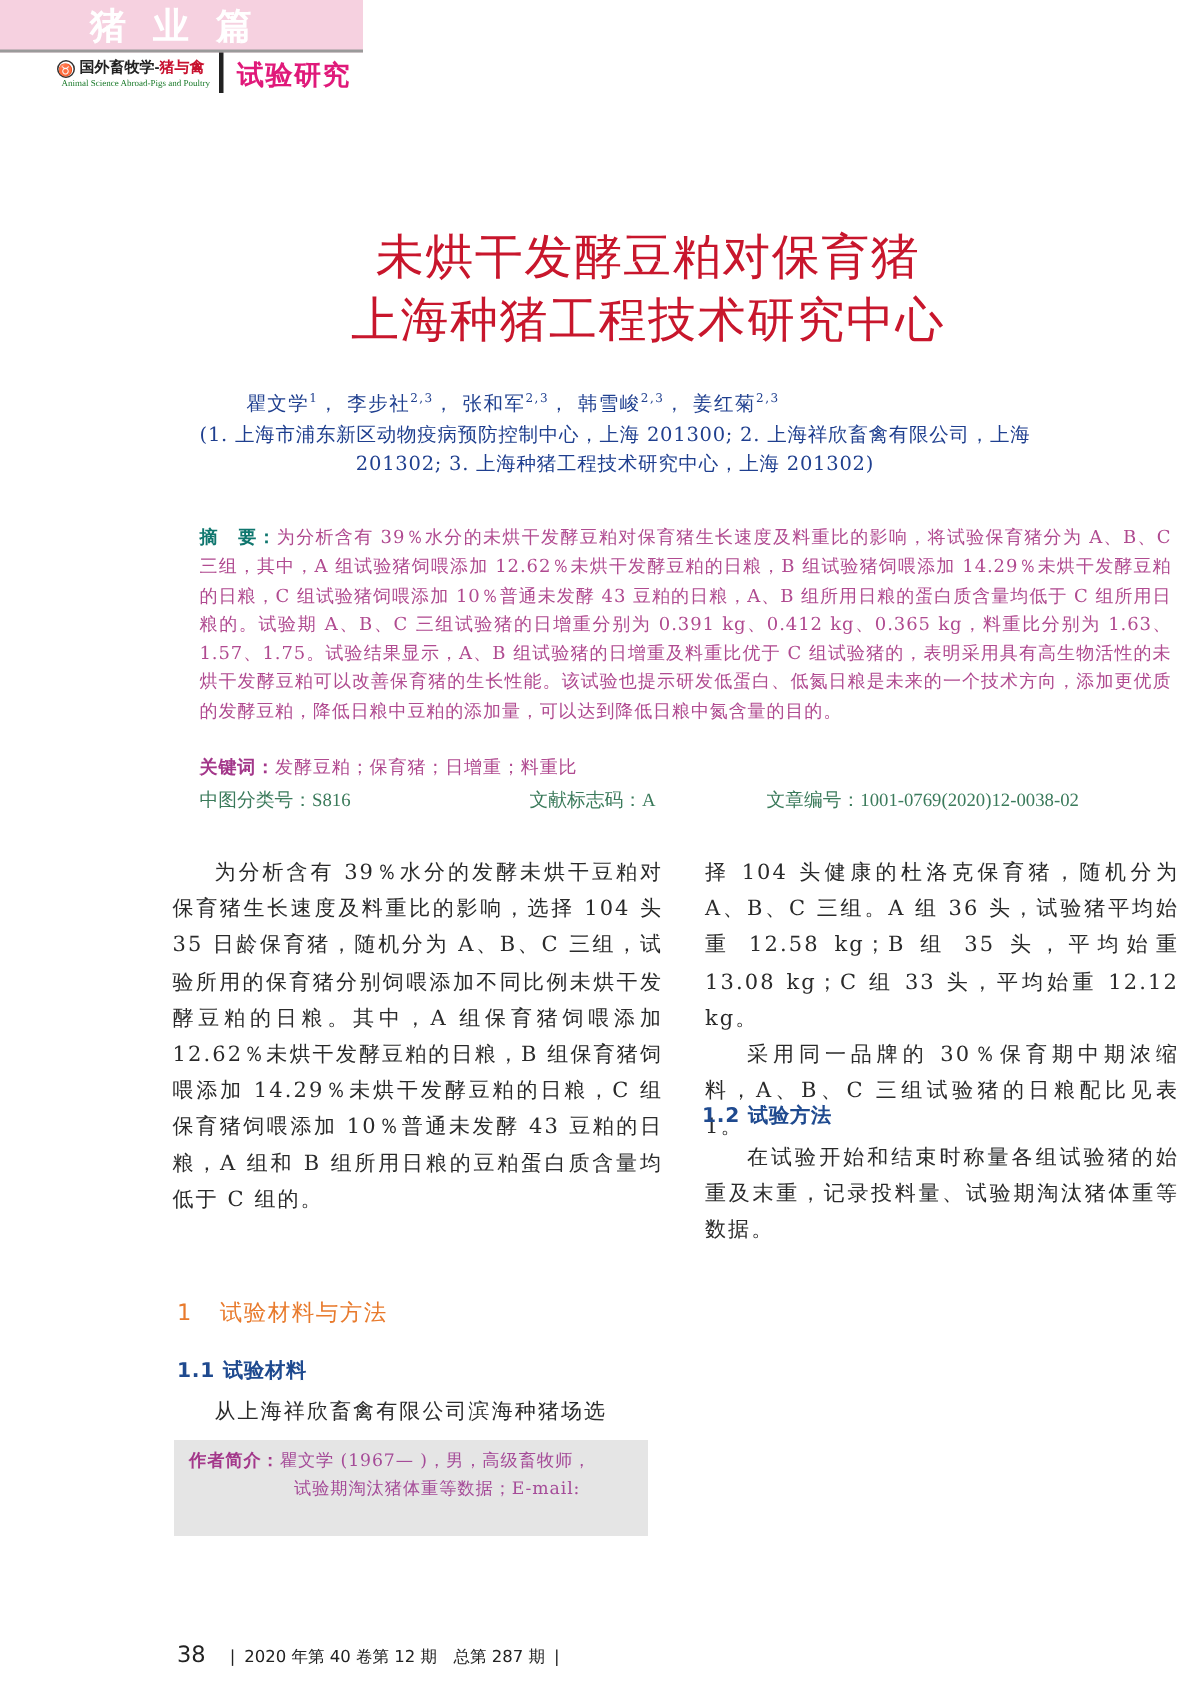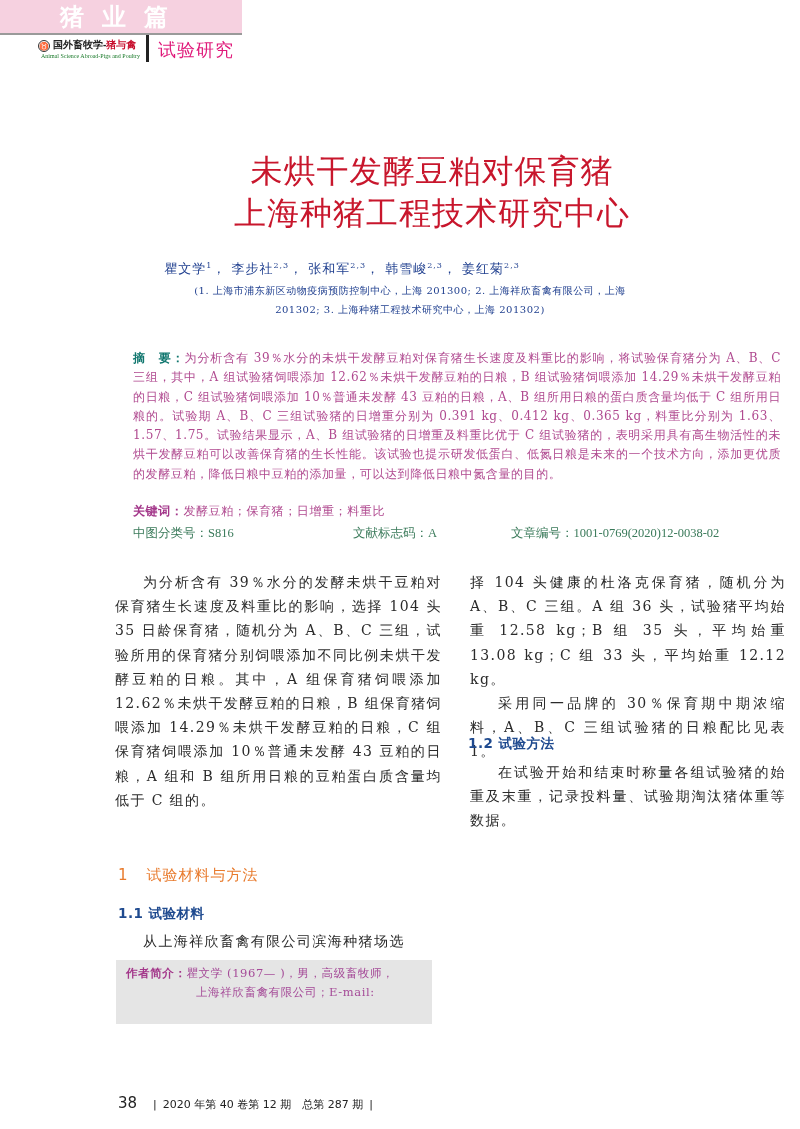--- a/index.html
+++ b/index.html
@@ -32,36 +32,36 @@
       position:absolute; left:15px; top:0px; font-size:10px; color:#222; white-space:nowrap;
       font-family:Liberation Sans, sans-serif; font-weight:bold;
     }
     .logo-cn .red { color:#c8102e; }
     .logo-en {
       position:absolute; left:3px; top:15px; font-size:6px; color:#1a7a2a; white-space:nowrap;
       font-family:"Liberation Serif", serif;
     }
     .header-divider { left:146px; top:35px; width:3px; height:27px; background:#222; }
     .section-label {
-      left:158px; top:38px; font-size:18px; color:#e0197a; font-weight:normal;
+      left:158px; top:38px; font-size:18px; color:#e0197a; font-weight:bold;
       font-family:"DejaVu Serif", serif; letter-spacing:1px;
     }
 
     
     .title {
       left:0; width:800px; top:150px; text-align:center;
       font-family:"DejaVu Sans", sans-serif; color:#c8162c;
       font-size:32px; line-height:42px; letter-spacing:1px;padding-left:32px;
     }
     .authors {
       left:0; width:684px; top:260px; text-align:center; font-size:13px; color:#1f3f8f; letter-spacing:1px;
     }
     .authors sup { font-size:8px; }
     .affil {
-      left:130px; width:560px; top:281px; text-align:center; font-size:10px; color:#1f3f8f; line-height:19px; letter-spacing:0.5px;
+      left:130px; width:560px; top:281px; text-align:center; font-size:13px; color:#1f3f8f; line-height:19px; letter-spacing:0.5px;
     }
 
     
     .abstract {
       left:133px; width:648px; top:349px; font-size:12px; line-height:19.3px; color:#b04a90;
       text-align:justify; letter-spacing:0.6px;
     }
     .abstract .lbl { font-weight:bold; font-family:"DejaVu Sans", sans-serif; color:#0f766e; }
     .keywords {
       left:133px; width:648px; top:503px; font-size:12px; color:#b04a90; letter-spacing:0.6px;
@@ -154,21 +154,21 @@
 <div class="abs h1">
   <span class="num">1</span><span>试验材料与方法</span>
 </div>
 <div class="abs h2 h2-left">1.1  试验材料</div>
 <div class="abs col" style="left:115px; width:327px; top:929px;">
   <p class="indent">从上海祥欣畜禽有限公司滨海种猪场选</p>
 </div>
 
 <div class="abs author-box">
   <span class="lbl">作者简介：</span><span>瞿文学 (1967— )，男，高级畜牧师，</span>
-  <span class="line2">上海祥欣畜禽有限公司；E-mail:</span>
+  <span class="line2">试验期淘汰猪体重等数据；E-mail:</span>
 </div>
 
 <div class="abs col col-right">
   <p>择 104 头健康的杜洛克保育猪，随机分为 A、B、C 三组。A 组 36 头，试验猪平均始重 12.58 kg；B 组 35 头，平均始重 13.08 kg；C 组 33 头，平均始重 12.12 kg。</p>
   <p class="indent">采用同一品牌的 30％保育期中期浓缩料，A、B、C 三组试验猪的日粮配比见表 1。</p>
 </div>
 <div class="abs h2 h2-right">1.2  试验方法</div>
 <div class="abs col" style="left:470px; width:316px; top:760px;">
   <p class="indent">在试验开始和结束时称量各组试验猪的始重及末重，记录投料量、试验期淘汰猪体重等数据。</p>
 </div>

